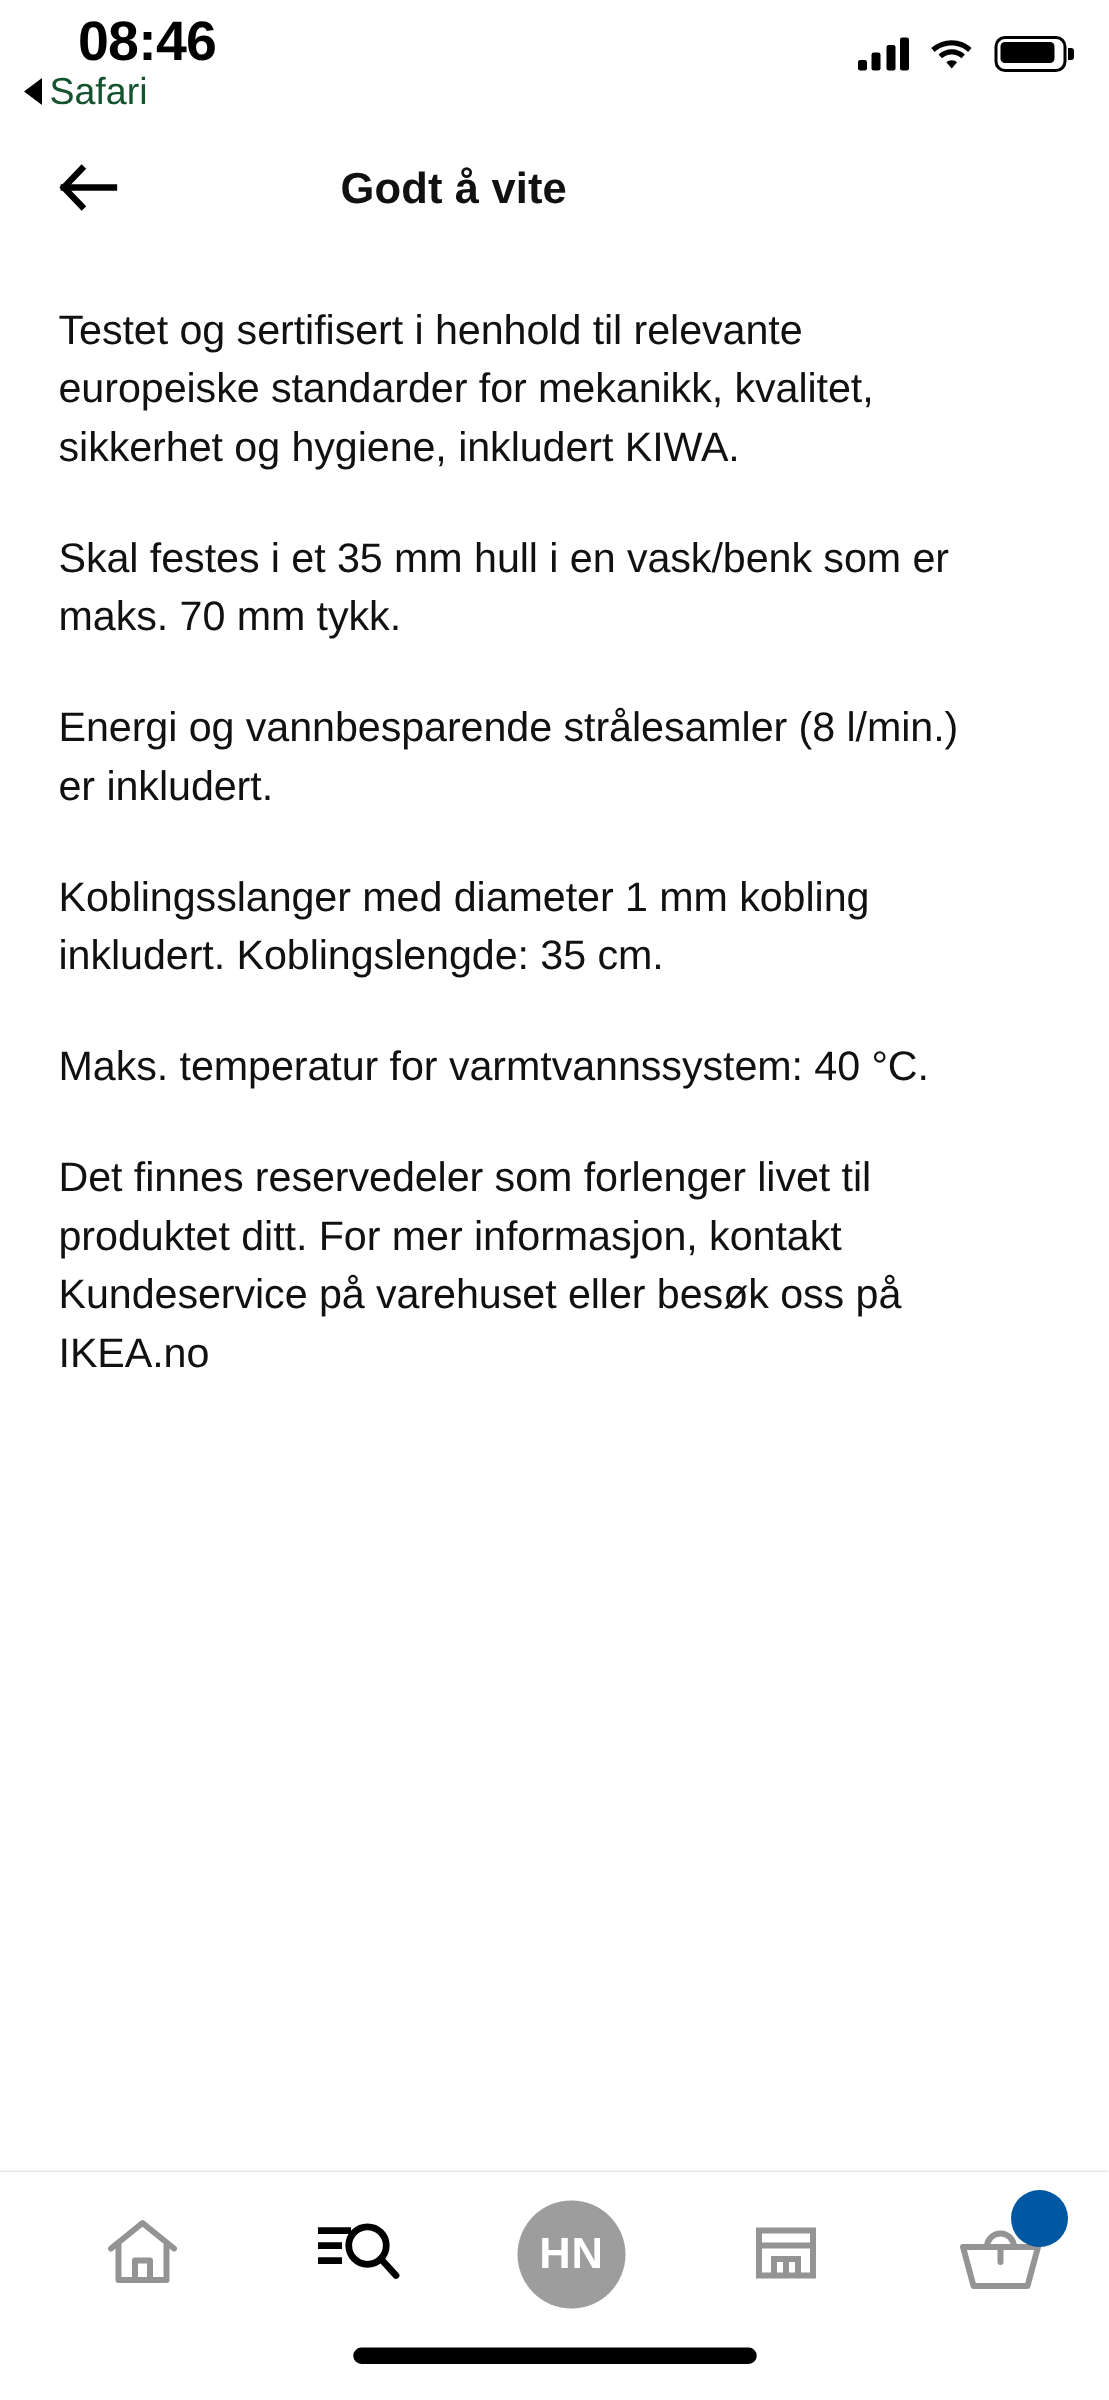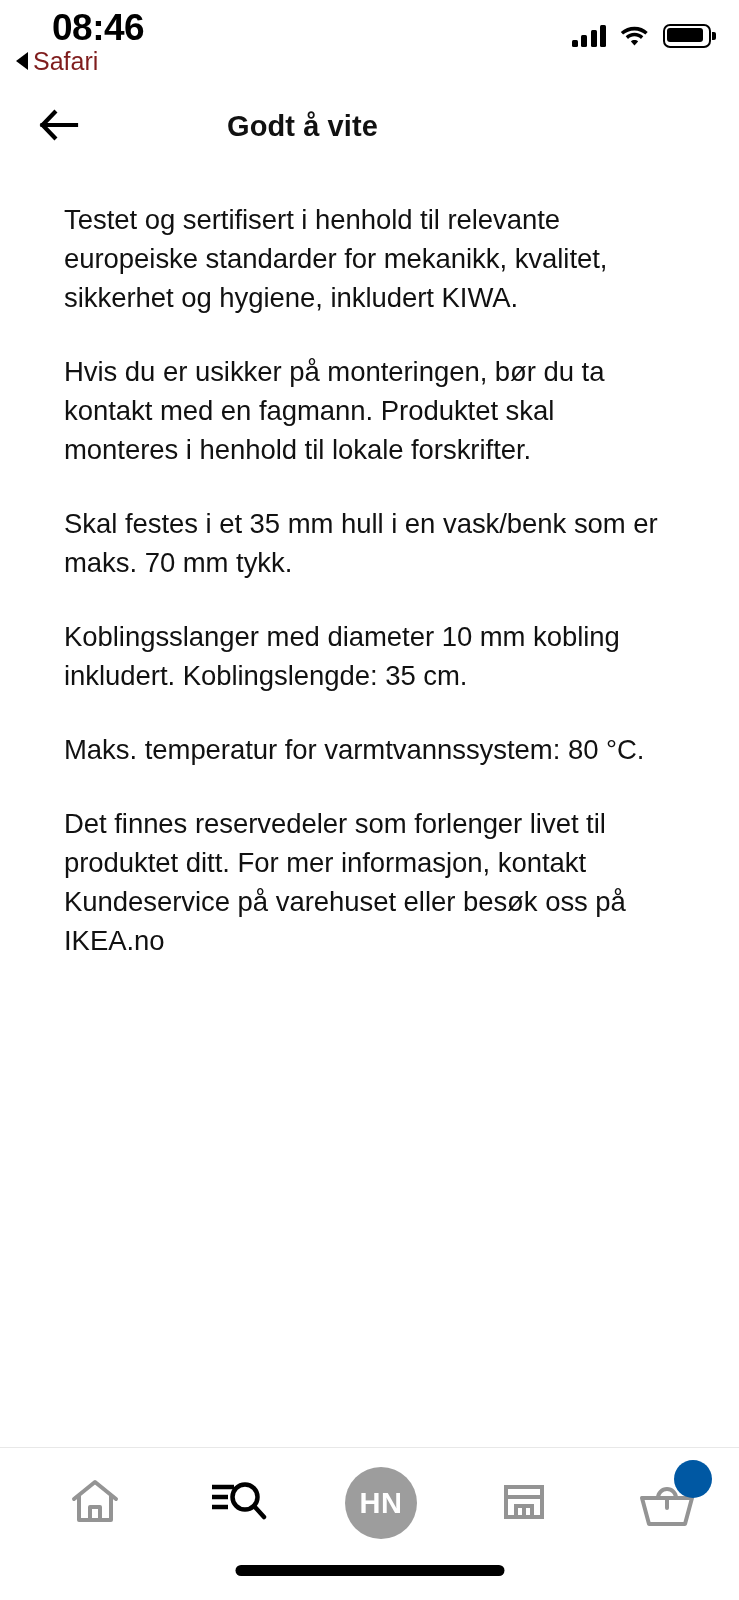--- a/index.html
+++ b/index.html
@@ -16,21 +16,21 @@
   .statusbar {
     position:absolute; top:0; left:0; width:739px; height:82px;text-align:right;
   }
   .status-time {
     position:absolute; left:52px; top:9px;
     font-size:37px; font-weight:bold; letter-spacing:-0.5px;
     color:#000; line-height:38px;
   }
   .safari-back {
     position:absolute; left:16px; top:47px;
-    font-size:25px; color:#7f1d1d; line-height:28px;
+    font-size:25px; color:#14532d; line-height:28px;
     display:flex; align-items:center; gap:5px;
   }
   .tri-left {
     width:0; height:0;
     border-top:9px solid transparent;
     border-bottom:9px solid transparent;
     border-right:12px solid #000;
     display:inline-block;
   }
   .status-right {
@@ -71,21 +71,21 @@
     position:absolute; left:0; top:28px; width:605px;
     text-align:center;
     font-size:29px; font-weight:bold; color:#111;
     letter-spacing:0.1px;
   }
 
   
   .content {
     position:absolute; top:200px; left:0;
     width:739px; height:1247px;
-    padding:0 64px;
+    padding:0 39px;
     overflow:hidden;
   }
   .para {
     font-size:27.5px;
     line-height:39px;
     color:#111;
     margin-bottom:35px;
     letter-spacing:-0.05px;
     max-width:612px;
   }
@@ -168,24 +168,24 @@
           <path d="M15.5 3.5 L3.5 16 L15.5 28.5" fill="none" stroke="#000" stroke-width="4.2" stroke-linecap="square" stroke-linejoin="miter"></path>
           <line x1="3.5" y1="16" x2="37" y2="16" stroke="#000" stroke-width="4.2" stroke-linecap="square"></line>
         </svg>
       </span>
     </div>
     <div class="nav-title">Godt å vite</div>
   </div>
 
   <div class="content">
     <p class="para">Testet og sertifisert i henhold til relevante europeiske standarder for mekanikk, kvalitet, sikkerhet og hygiene, inkludert KIWA.</p>
-    <p class="para">Hvis du er usikker på monteringen, bør du ta kontakt med en fagmann. Produktet skal monteres i henhold til lokale forskrifter.</p>
     <p class="para">Skal festes i et 35 mm hull i en vask/benk som er maks. 70 mm tykk.</p>
-    <p class="para">Koblingsslanger med diameter 10 mm kobling inkludert. Koblingslengde: 35 cm.</p>
-    <p class="para">Maks. temperatur for varmtvannssystem: 80 °C.</p>
+    <p class="para">Energi og vannbesparende strålesamler (8 l/min.) er inkludert.</p>
+    <p class="para">Koblingsslanger med diameter 1 mm kobling inkludert. Koblingslengde: 35 cm.</p>
+    <p class="para">Maks. temperatur for varmtvannssystem: 40 °C.</p>
     <p class="para">Det finnes reservedeler som forlenger livet til produktet ditt. For mer informasjon, kontakt Kundeservice på varehuset eller besøk oss på IKEA.no</p>
   </div>
 
   <div class="tabbar-divider"></div>
 
   <div class="tabbar">
 
     <div class="tab">
       <span>
         <svg viewBox="0 0 56 56" width="56" height="56">

